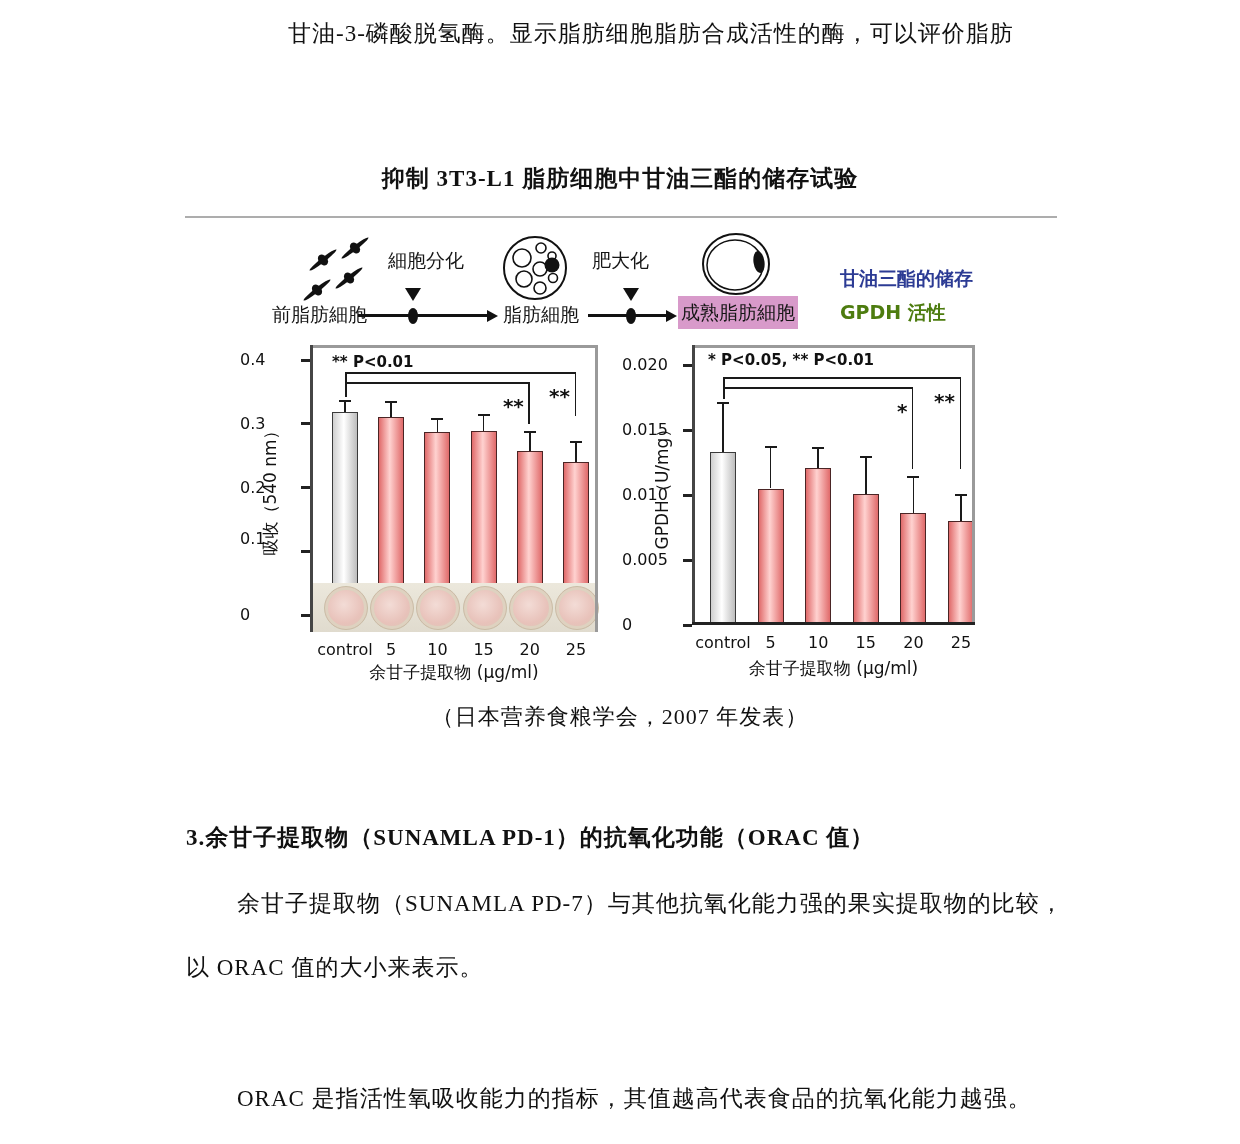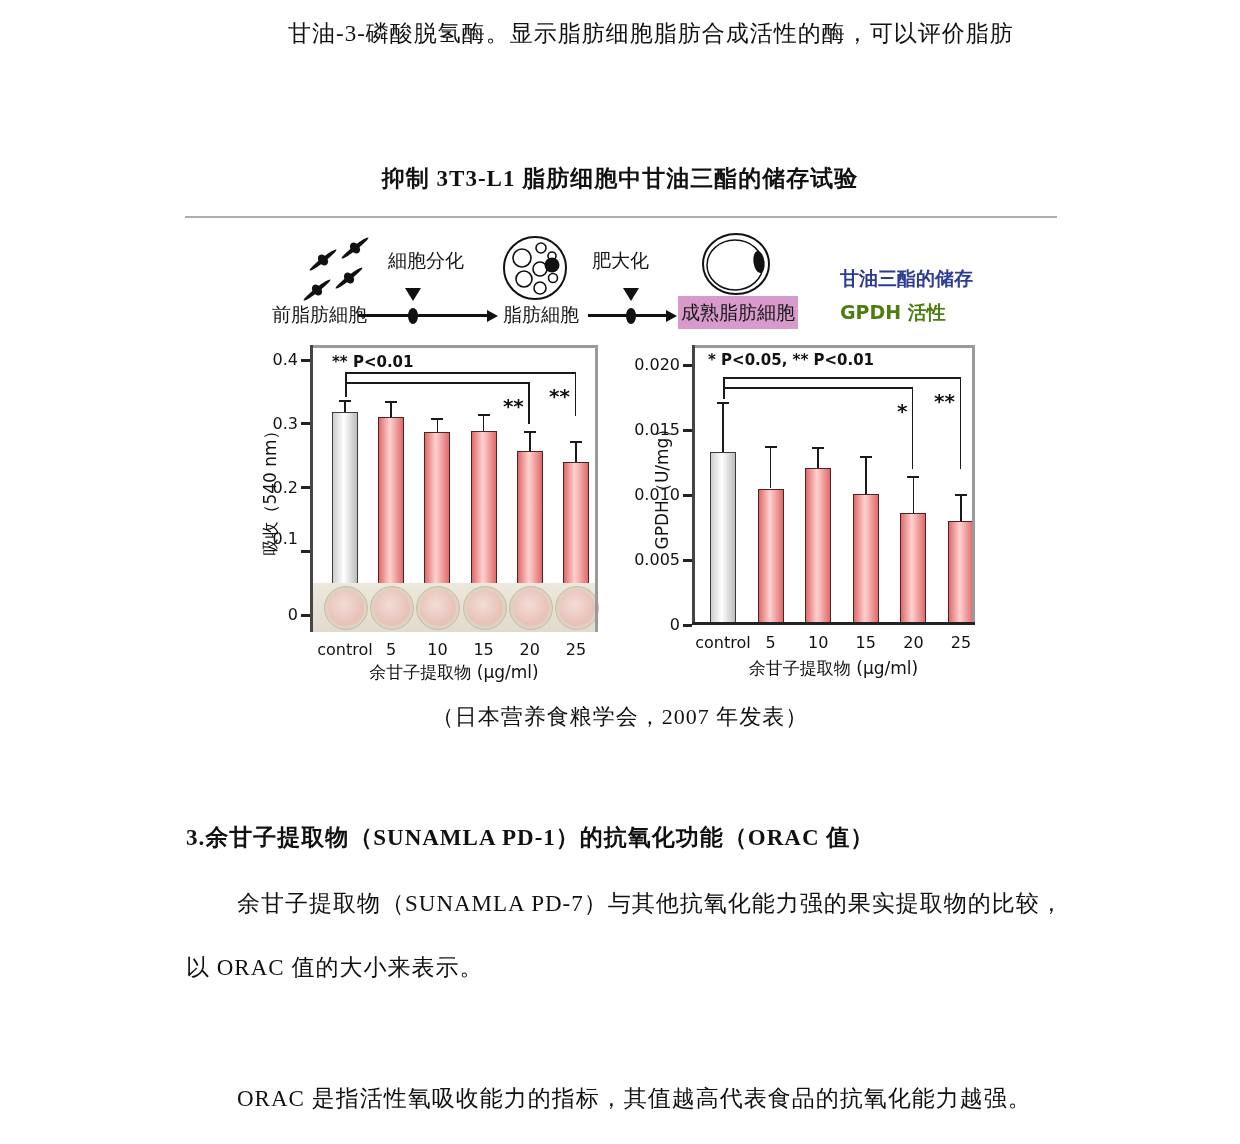--- a/index.html
+++ b/index.html
@@ -18,21 +18,21 @@
   .tri{position:absolute;width:0;height:0;border-left:8px solid transparent;border-right:8px solid transparent;border-top:13px solid #111;}
   .stage3box{position:absolute;width:120px;height:33px;display:flex;align-items:center;justify-content:center;}
   .legendline{position:absolute;font-family:"DejaVu Sans","Liberation Sans",sans-serif;font-size:19px;font-weight:bold;white-space:nowrap;}
   
   .plot{position:absolute;background:#fff;}
   .frame-top{position:absolute;top:0;left:0;right:0;height:3px;background:#9a9a9a;z-index:5;}
   .frame-right{position:absolute;top:0;right:0;bottom:0;width:3px;background:#9a9a9a;z-index:5;}
   .axis-left{position:absolute;top:0;left:0;bottom:0;width:3px;background:#454545;z-index:5;}
   .axis-bottom{position:absolute;left:0;right:0;bottom:0;height:3px;background:#222;z-index:5;}
   .tickmark{position:absolute;left:-9px;width:9px;height:3px;background:#222;}
-  .yticklabel{position:absolute;left:-70px;width:58px;text-align:right;font:16px "DejaVu Sans","Liberation Sans",sans-serif;color:#111;}
+  .yticklabel{position:absolute;left:-70px;width:58px;text-align:left;font:16px "DejaVu Sans","Liberation Sans",sans-serif;color:#111;}
   .xtick{position:absolute;width:60px;text-align:center;font:16px "DejaVu Sans","Liberation Sans",sans-serif;color:#111;}
   .bar{position:absolute;width:26px;box-sizing:border-box;border:1.5px solid #4a2525;z-index:2;}
   .bar.ctrl{background:linear-gradient(90deg,#cfcfcf,#ffffff 45%,#bdbdbd);border-color:#3a3a3a;}
   .bar.treat{background:linear-gradient(90deg,#e06a6a,#ffd2d0 45%,#e06a6a);}
   .errline{position:absolute;width:1.5px;background:#1a1a1a;z-index:2;}
   .errcap{position:absolute;width:12px;height:2px;background:#1a1a1a;z-index:2;}
   .strip{position:absolute;left:3px;right:3px;height:49px;background:linear-gradient(#ece8dc,#e0dbce);z-index:3;}
   .dish{position:absolute;width:42px;height:42px;border-radius:50%;z-index:4;border:1px solid #c9bda6;
         background:radial-gradient(circle at 45% 42%,#f3dcd6 0%,#e8c2ba 55%,#dcc6b6 85%,#cfc0ab 100%);
         box-shadow:inset 0 0 0 3px #ded2c0;}

